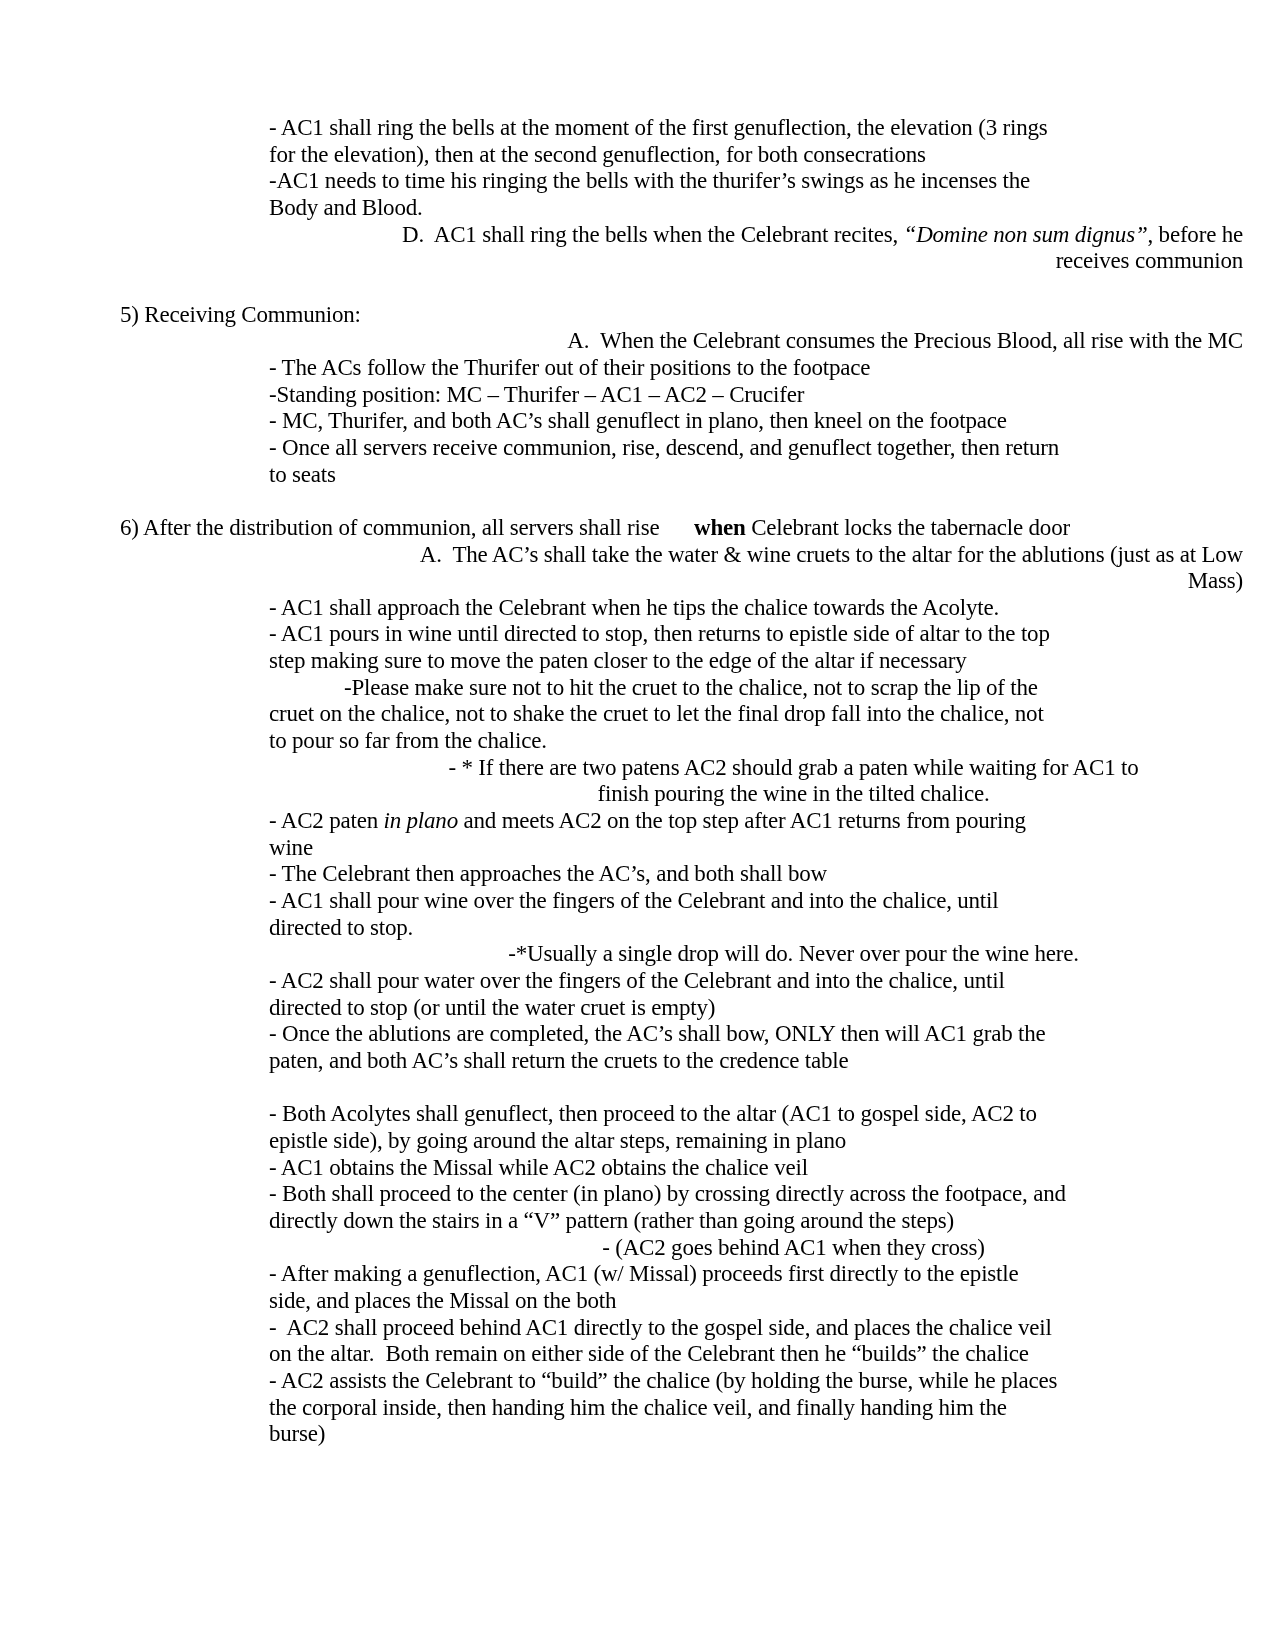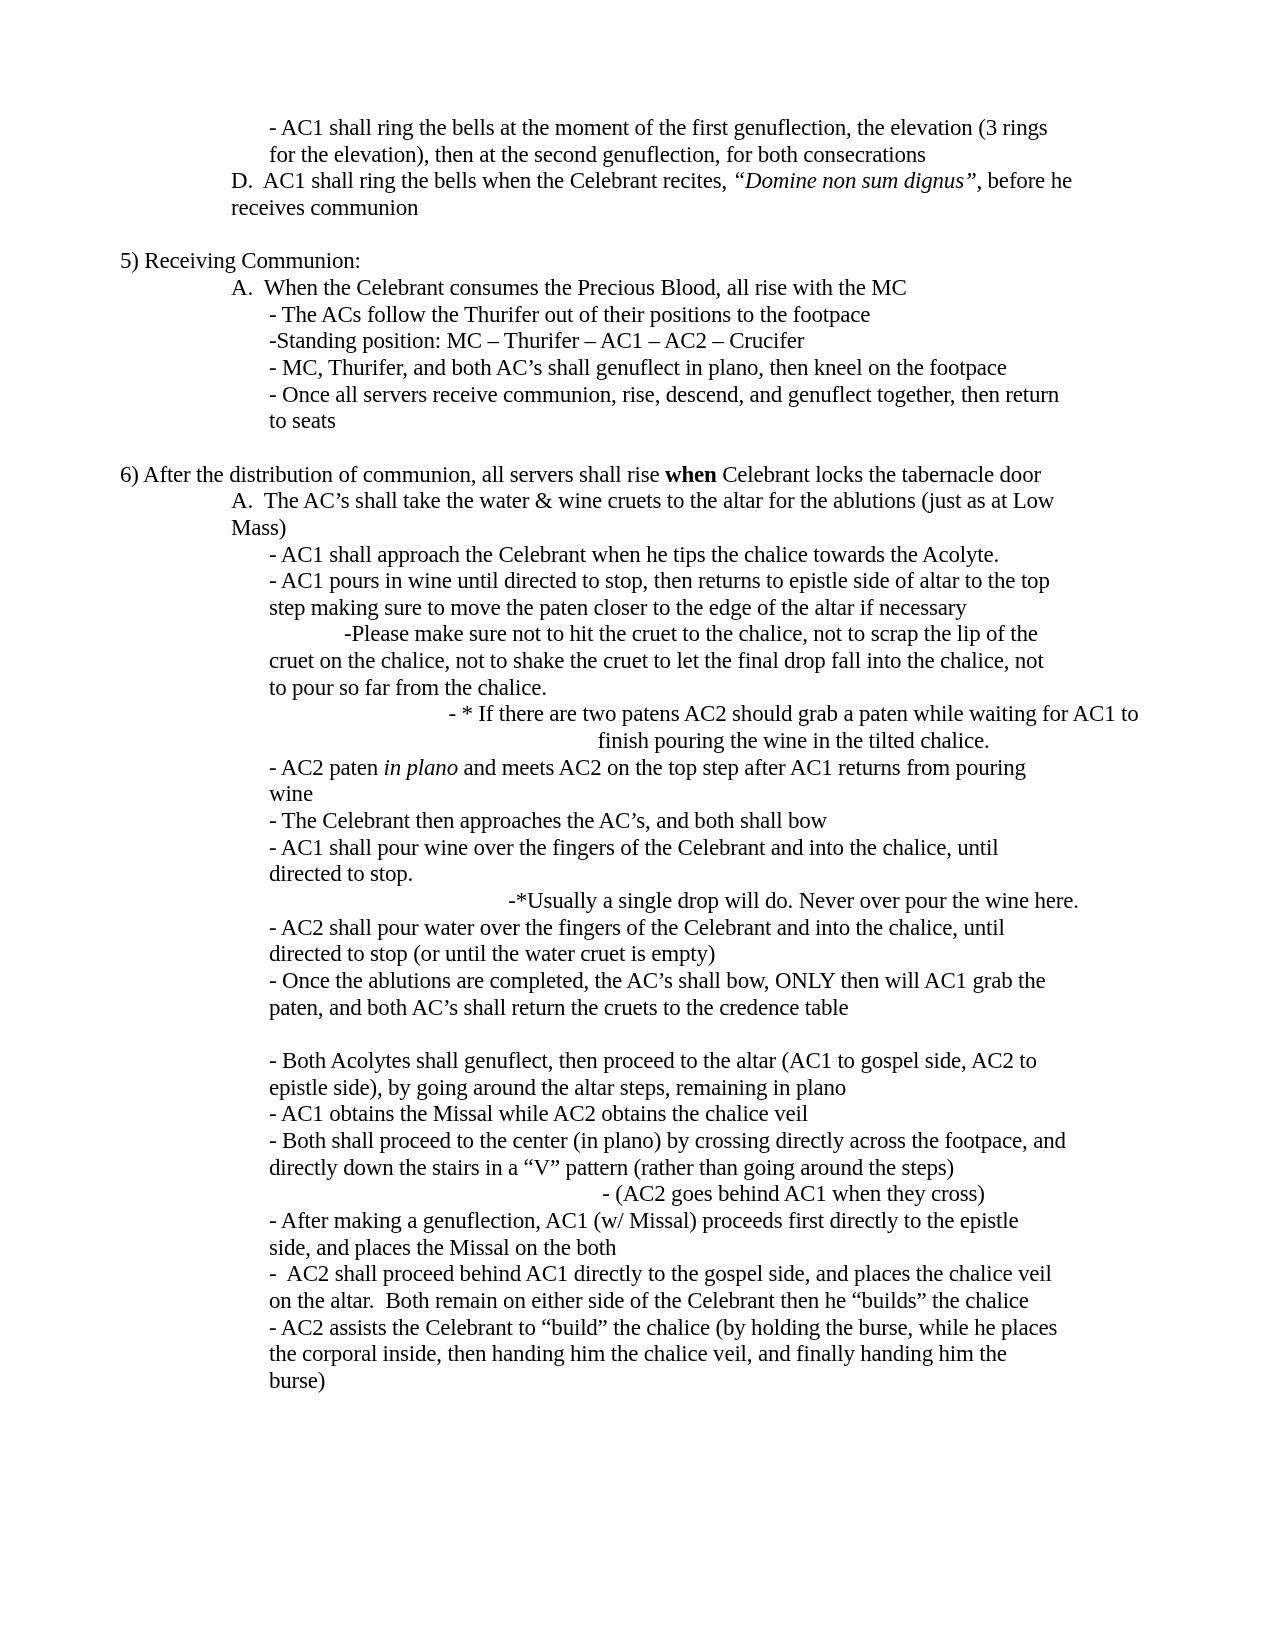--- a/index.html
+++ b/index.html
@@ -17,34 +17,35 @@
     top: 115px;
     left: 120px;
     right: 32px;
     font-size: 23px;
     line-height: 26.66px;
     letter-spacing: -0.2px;
     white-space: pre;
   }
   .para { margin: 0; }
   .para.indent-0 { margin-left: 0; }
-  .para.indent-1 { margin-left: 111px; }
+  .para.indent-1 { margin-left: 111px; text-align: right; }
   .para.indent-2 { margin-left: 149px; }
   .para.indent-3 { margin-left: 224px; text-align: center; }
   .para.fle { text-indent: 75px; }
   .blank-line { height: 26.66px; }
   .seg.i { font-style: italic; }
-  .seg.b { font-weight: bold; }
+  .seg.b { font-weight: bold; margin-left: 29px; }
 </style>
 </head>
 <body>
 
 <div class="page">
   <div class="content"><div class="para indent-2"><span class="seg">- AC1 shall ring the bells at the moment of the first genuflection, the elevation (3 rings</span>
-<span class="seg">for the elevation), then at the second genuflection, for both consecrations</span></div><div class="para indent-1"><span class="seg">D.  AC1 shall ring the bells when the Celebrant recites, </span><span class="seg i">“Domine non sum dignus”</span><span class="seg">, before he</span>
+<span class="seg">for the elevation), then at the second genuflection, for both consecrations</span></div><div class="para indent-2"><span class="seg">-AC1 needs to time his ringing the bells with the thurifer’s swings as he incenses the</span>
+<span class="seg">Body and Blood.</span></div><div class="para indent-1"><span class="seg">D.  AC1 shall ring the bells when the Celebrant recites, </span><span class="seg i">“Domine non sum dignus”</span><span class="seg">, before he</span>
 <span class="seg">receives communion</span></div><div class="blank-line"></div><div class="para indent-0"><span class="seg">5) Receiving Communion:</span></div><div class="para indent-1"><span class="seg">A.  When the Celebrant consumes the Precious Blood, all rise with the MC</span></div><div class="para indent-2"><span class="seg">- The ACs follow the Thurifer out of their positions to the footpace</span></div><div class="para indent-2"><span class="seg">-Standing position: MC – Thurifer – AC1 – AC2 – Crucifer</span></div><div class="para indent-2"><span class="seg">- MC, Thurifer, and both AC’s shall genuflect in plano, then kneel on the footpace</span></div><div class="para indent-2"><span class="seg">- Once all servers receive communion, rise, descend, and genuflect together, then return</span>
 <span class="seg">to seats</span></div><div class="blank-line"></div><div class="para indent-0"><span class="seg">6) After the distribution of communion, all servers shall rise </span><span class="seg b">when</span><span class="seg"> Celebrant locks the tabernacle door</span></div><div class="para indent-1"><span class="seg">A.  The AC’s shall take the water &amp; wine cruets to the altar for the ablutions (just as at Low</span>
 <span class="seg">Mass)</span></div><div class="para indent-2"><span class="seg">- AC1 shall approach the Celebrant when he tips the chalice towards the Acolyte.</span></div><div class="para indent-2"><span class="seg">- AC1 pours in wine until directed to stop, then returns to epistle side of altar to the top</span>
 <span class="seg">step making sure to move the paten closer to the edge of the altar if necessary</span></div><div class="para indent-2 fle"><span class="seg">-Please make sure not to hit the cruet to the chalice, not to scrap the lip of the</span>
 <span class="seg">cruet on the chalice, not to shake the cruet to let the final drop fall into the chalice, not</span>
 <span class="seg">to pour so far from the chalice.</span></div><div class="para indent-3"><span class="seg">- * If there are two patens AC2 should grab a paten while waiting for AC1 to</span>
 <span class="seg">finish pouring the wine in the tilted chalice.</span></div><div class="para indent-2"><span class="seg">- AC2 paten </span><span class="seg i">in plano</span><span class="seg"> and meets AC2 on the top step after AC1 returns from pouring</span>
 <span class="seg">wine</span></div><div class="para indent-2"><span class="seg">- The Celebrant then approaches the AC’s, and both shall bow</span></div><div class="para indent-2"><span class="seg">- AC1 shall pour wine over the fingers of the Celebrant and into the chalice, until</span>
 <span class="seg">directed to stop.</span></div><div class="para indent-3"><span class="seg">-*Usually a single drop will do. Never over pour the wine here.</span></div><div class="para indent-2"><span class="seg">- AC2 shall pour water over the fingers of the Celebrant and into the chalice, until</span>
 <span class="seg">directed to stop (or until the water cruet is empty)</span></div><div class="para indent-2"><span class="seg">- Once the ablutions are completed, the AC’s shall bow, ONLY then will AC1 grab the</span>

